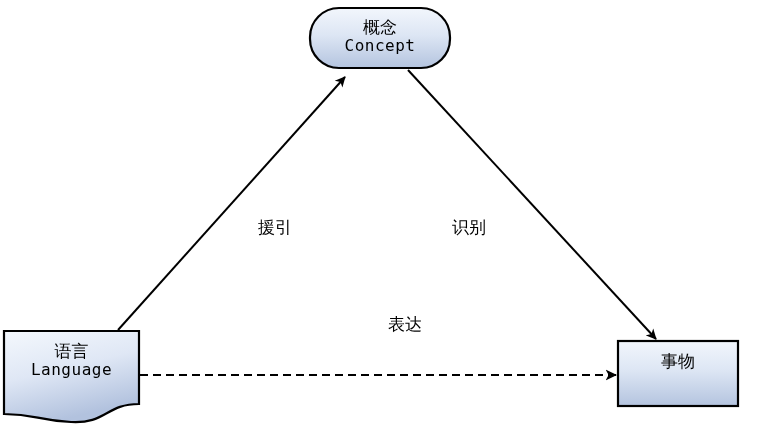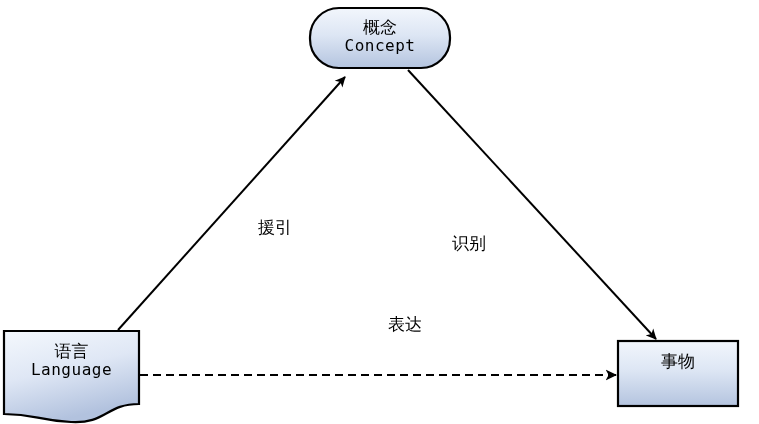--- a/index.html
+++ b/index.html
@@ -44,21 +44,21 @@
     color: #000000;
     font-family: "DejaVu Sans", "Liberation Sans", sans-serif;
     font-size: 17px;
     white-space: nowrap;
   }
   
   #concept-text { left: 310px; top: 18px; width: 140px; }
   #language-text { left: 4px; top: 342px; width: 135px; }
   #thing-text { left: 618px; top: 352px; width: 120px; }
   #edge-label-quote  { left: 258px; top: 216px; }
-  #edge-label-ident  { left: 452px; top: 232px; }
+  #edge-label-ident  { left: 452px; top: 216px; }
   #edge-label-express{ left: 352px; top: 313px; margin-left: 36px; }
 </style>
 </head>
 <body>
 
 <div id="canvas">
 
   <svg id="diagram-svg" viewBox="0 0 759 424" xmlns="http://www.w3.org/2000/svg">
     <defs>
       <linearGradient id="nodeGrad" x1="0" y1="0" x2="0" y2="1">

